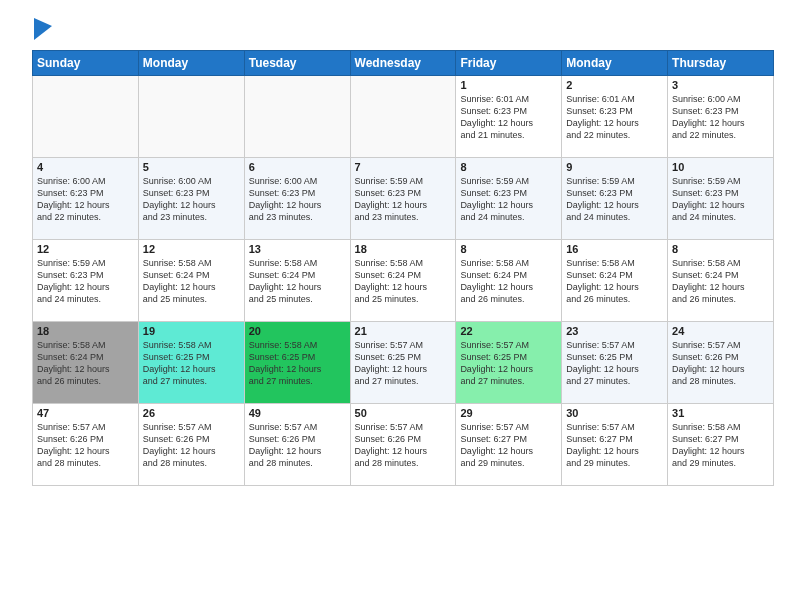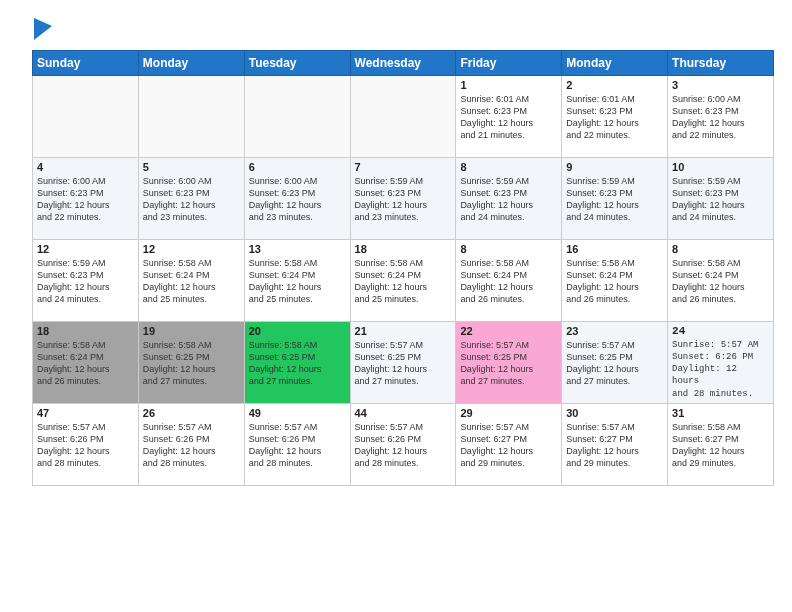--- a/index.html
+++ b/index.html
@@ -267,56 +267,56 @@
           </td>
         </tr>
         <tr>
           <td style="background: #a3a3a3; margin-left: 40px;">
             <span class="day-num">18</span>
             <div class="cell-text" style="white-space: pre-line;">Sunrise: 5:58 AM
 Sunset: 6:24 PM
 Daylight: 12 hours
 and 26 minutes.</div>
           </td>
-          <td style="background: #a3a3a3;">
+          <td style="background: #5eead4;">
             <span class="day-num">19</span>
             <div class="cell-text" style="white-space: pre-line;">Sunrise: 5:58 AM
 Sunset: 6:25 PM
 Daylight: 12 hours
 and 27 minutes.</div>
           </td>
           <td style="background: #22c55e;">
             <span class="day-num">20</span>
             <div class="cell-text" style="white-space: pre-line;">Sunrise: 5:58 AM
 Sunset: 6:25 PM
 Daylight: 12 hours
 and 27 minutes.</div>
           </td>
           <td style="background: rgb(242, 246, 251);">
             <span class="day-num">21</span>
             <div class="cell-text" style="white-space: pre-line;">Sunrise: 5:57 AM
 Sunset: 6:25 PM
 Daylight: 12 hours
 and 27 minutes.</div>
           </td>
-          <td style="background: #f9a8d4;">
+          <td style="background: #86efac;">
             <span class="day-num">22</span>
             <div class="cell-text" style="white-space: pre-line;">Sunrise: 5:57 AM
 Sunset: 6:25 PM
 Daylight: 12 hours
 and 27 minutes.</div>
           </td>
           <td style="background: rgb(242, 246, 251); margin-left: 19px;">
             <span class="day-num">23</span>
             <div class="cell-text" style="white-space: pre-line;">Sunrise: 5:57 AM
 Sunset: 6:25 PM
 Daylight: 12 hours
 and 27 minutes.</div>
           </td>
-          <td style="background: rgb(242, 246, 251); font-family: Liberation Mono, monospace;">
+          <td style="background: rgb(242, 246, 251);">
             <span class="day-num">24</span>
             <div class="cell-text" style="white-space: pre-line;">Sunrise: 5:57 AM
 Sunset: 6:26 PM
 Daylight: 12 hours
 and 28 minutes.</div>
           </td>
         </tr>
         <tr>
           <td>
             <span class="day-num">47</span>
@@ -333,21 +333,21 @@
 and 28 minutes.</div>
           </td>
           <td>
             <span class="day-num">49</span>
             <div class="cell-text" style="white-space: pre-line;">Sunrise: 5:57 AM
 Sunset: 6:26 PM
 Daylight: 12 hours
 and 28 minutes.</div>
           </td>
           <td>
-            <span class="day-num">44</span>
+            <span class="day-num">50</span>
             <div class="cell-text" style="white-space: pre-line;">Sunrise: 5:57 AM
 Sunset: 6:26 PM
 Daylight: 12 hours
 and 28 minutes.</div>
           </td>
           <td>
             <span class="day-num">29</span>
             <div class="cell-text" style="white-space: pre-line;">Sunrise: 5:57 AM
 Sunset: 6:27 PM
 Daylight: 12 hours

